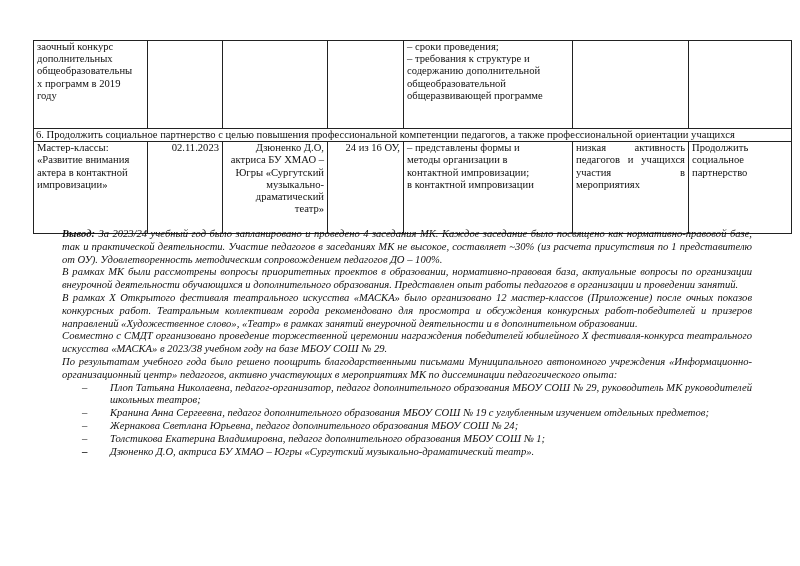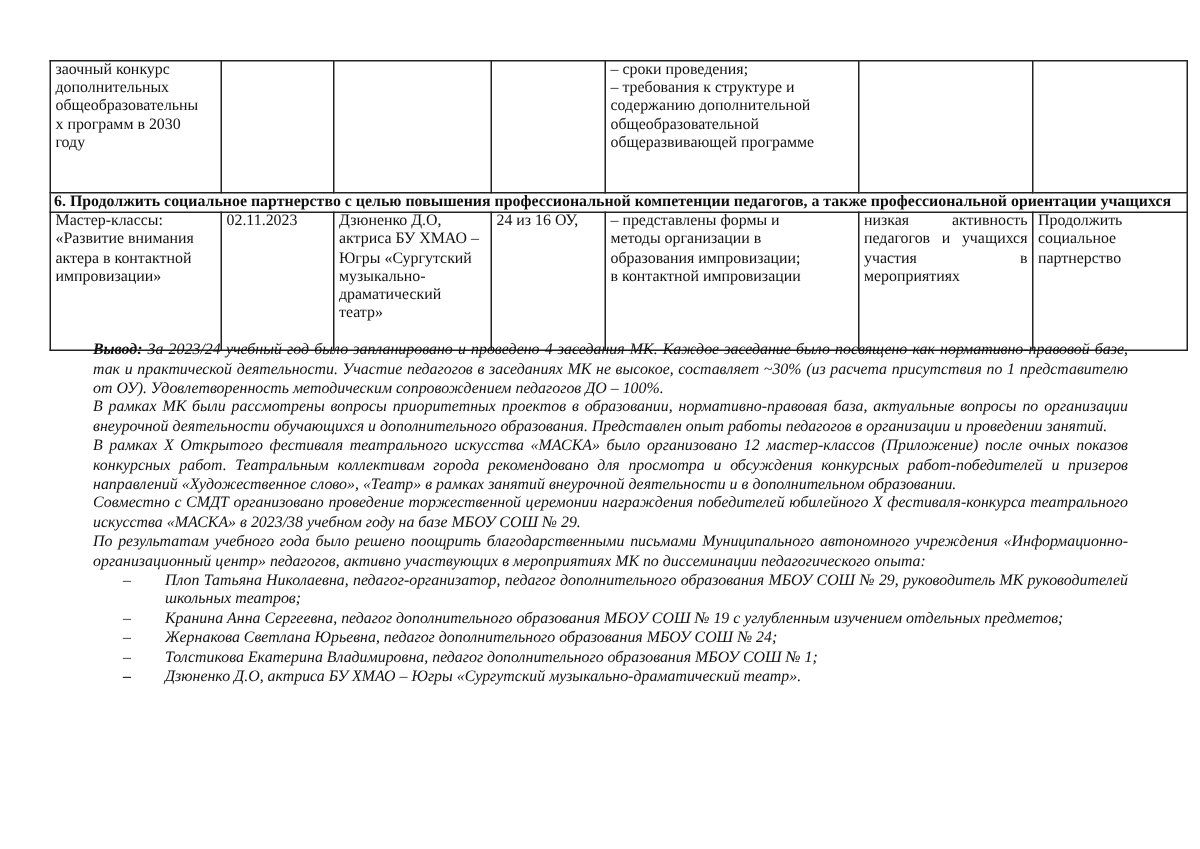--- a/index.html
+++ b/index.html
@@ -1,23 +1,23 @@
 <!DOCTYPE html>
 <html><head>
 <meta charset="utf-8">
 <style>
   html, body { margin: 0; padding: 0; background: #ffffff; }
   body { width: 800px; height: 566px; position: relative; overflow: hidden;
          font-family: "Liberation Serif", "DejaVu Serif", serif; color: #111; }
   .tbl { position: absolute; left: 33px; top: 40px; width: 758px;
          border-collapse: collapse; table-layout: fixed; font-size: 10.6px; line-height: 12.2px; }
   .tbl td { border: 1px solid #222; vertical-align: top; padding: 0 3px; }
-  .tbl td.c { text-align: left; }
+  .tbl td.c { text-align: right; }
   .tbl td.j { text-align: justify; text-align-last: left; }
-  .tbl td.sec { font-weight: bold; text-align: justify; text-align-last: left; padding: 0 2px; margin-top: 20px; }
+  .tbl td.sec { font-weight: normal; text-align: justify; text-align-last: left; padding: 0 2px; margin-top: 20px; }
   .tbl span.line { display: block; }
   .concl { position: absolute; left: 62px; top: 228px; width: 690px;
            font-size: 10.6px; line-height: 12.8px; font-style: italic; }
   .concl p { margin: 0; text-align: justify; }
   .concl b { font-weight: bold; }
   .concl ul { list-style: none; margin: 0; padding: 0; }
   .concl li { position: relative; padding-left: 48px; text-align: justify; }
   .concl li .dash { position: absolute; left: 20px; top: 0; }
 </style>
 </head>
@@ -32,21 +32,21 @@
       <col style="width:169px">
       <col style="width:116px">
       <col style="width:103px">
   </colgroup>
   <tbody>
       <tr style="height:88px">
     <td>
       <span class="line">заочный конкурс</span>
       <span class="line">дополнительных</span>
       <span class="line">общеобразовательны</span>
-      <span class="line">х программ в 2030</span>
+      <span class="line">х программ в 2019</span>
       <span class="line">году</span>
     </td>
     <td></td>
     <td></td>
     <td></td>
     <td>
       <span class="line">– сроки проведения;</span>
       <span class="line">– требования к структуре и</span>
       <span class="line">содержанию дополнительной</span>
       <span class="line">общеобразовательной</span>
@@ -59,21 +59,21 @@
     <td colspan="7" class="sec">6. Продолжить социальное партнерство с целью повышения профессиональной компетенции педагогов, а также профессиональной ориентации учащихся</td>
   </tr>
   <tr style="height:92px">
     <td>Мастер-классы: «Развитие внимания актера в контактной импровизации»</td>
     <td class="c">02.11.2023</td>
     <td class="c">Дзюненко Д.О, актриса БУ ХМАО – Югры «Сургутский музыкально-драматический театр»</td>
     <td class="c">24 из 16 ОУ,</td>
     <td>
       <span class="line">– представлены формы и</span>
       <span class="line">методы организации в</span>
-      <span class="line">образования импровизации;</span>
+      <span class="line">контактной импровизации;</span>
       <span class="line">в контактной импровизации</span>
     </td>
     <td class="j">низкая активность педагогов и учащихся участия в мероприятиях</td>
     <td>Продолжить социальное партнерство</td>
   </tr>
 </tbody>
   </table>
 
 <div class="concl">
   <p><b>Вывод:</b><span> За 2023/24 учебный год было запланировано и проведено 4 заседания МК. Каждое заседание было посвящено как нормативно-правовой базе, так и практической деятельности. Участие педагогов в заседаниях МК не высокое, составляет ~30% (из расчета присутствия по 1 представителю от ОУ). Удовлетворенность методическим сопровождением педагогов ДО – 100%.</span></p>

